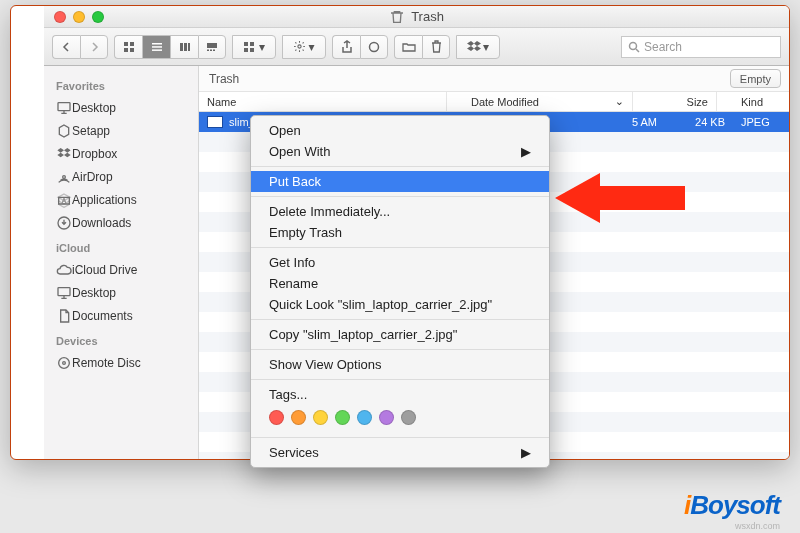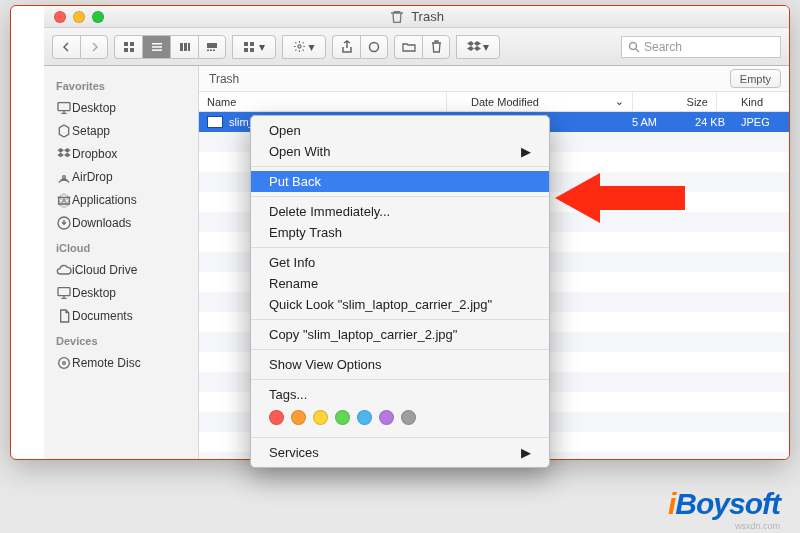--- a/index.html
+++ b/index.html
@@ -35,21 +35,21 @@
   .row { position: absolute; left: 0; right: 0; height: 20px; display: flex; font-size: 11px; color: #fff; background: #2f72e2; }
   .row .col { border: none; }
   .thumb { width: 16px; height: 12px; background: #fff; border: 1px solid #1a4aa0; margin-right: 6px; }
   .ctx-menu { position: absolute; left: 250px; top: 115px; width: 300px; background: #f5f5f5; border: 1px solid #bcbcbc; border-radius: 5px; box-shadow: 0 10px 28px rgba(0,0,0,.35); padding: 4px 0; font-size: 13px; z-index: 20; }
   .mi { padding: 3px 18px; color: #222; display: flex; justify-content: space-between; align-items: center; }
   .mi.sel { background: #3a7ff1; color: #fff; }
   .sep { height: 1px; background: #dcdcdc; margin: 4px 0; }
   .tag-row { display: flex; gap: 7px; padding: 5px 18px 8px; }
   .tag-dot { width: 15px; height: 15px; border-radius: 50%; border: 1px solid rgba(0,0,0,.15); }
   .arrow { position: absolute; left: 555px; top: 168px; z-index: 30; }
-  .watermark { position: absolute; right: 20px; bottom: 12px; font-size: 30px; font-weight: 700; font-style: italic; color: #0a63c9; letter-spacing: -1px; }
+  .watermark { position: absolute; right: 20px; bottom: 12px; font-size: 26px; font-weight: 700; font-style: italic; color: #0a63c9; letter-spacing: -1px; }
   .watermark .i { color: #ff7a00; }
   .sub { position: absolute; right: 20px; bottom: 2px; font-size: 9px; color: #b5b5b5; }
   svg { display: block; }
 </style>
 </head>
 <body>
 
 <div class="window">
 
   <div class="titlebar">

